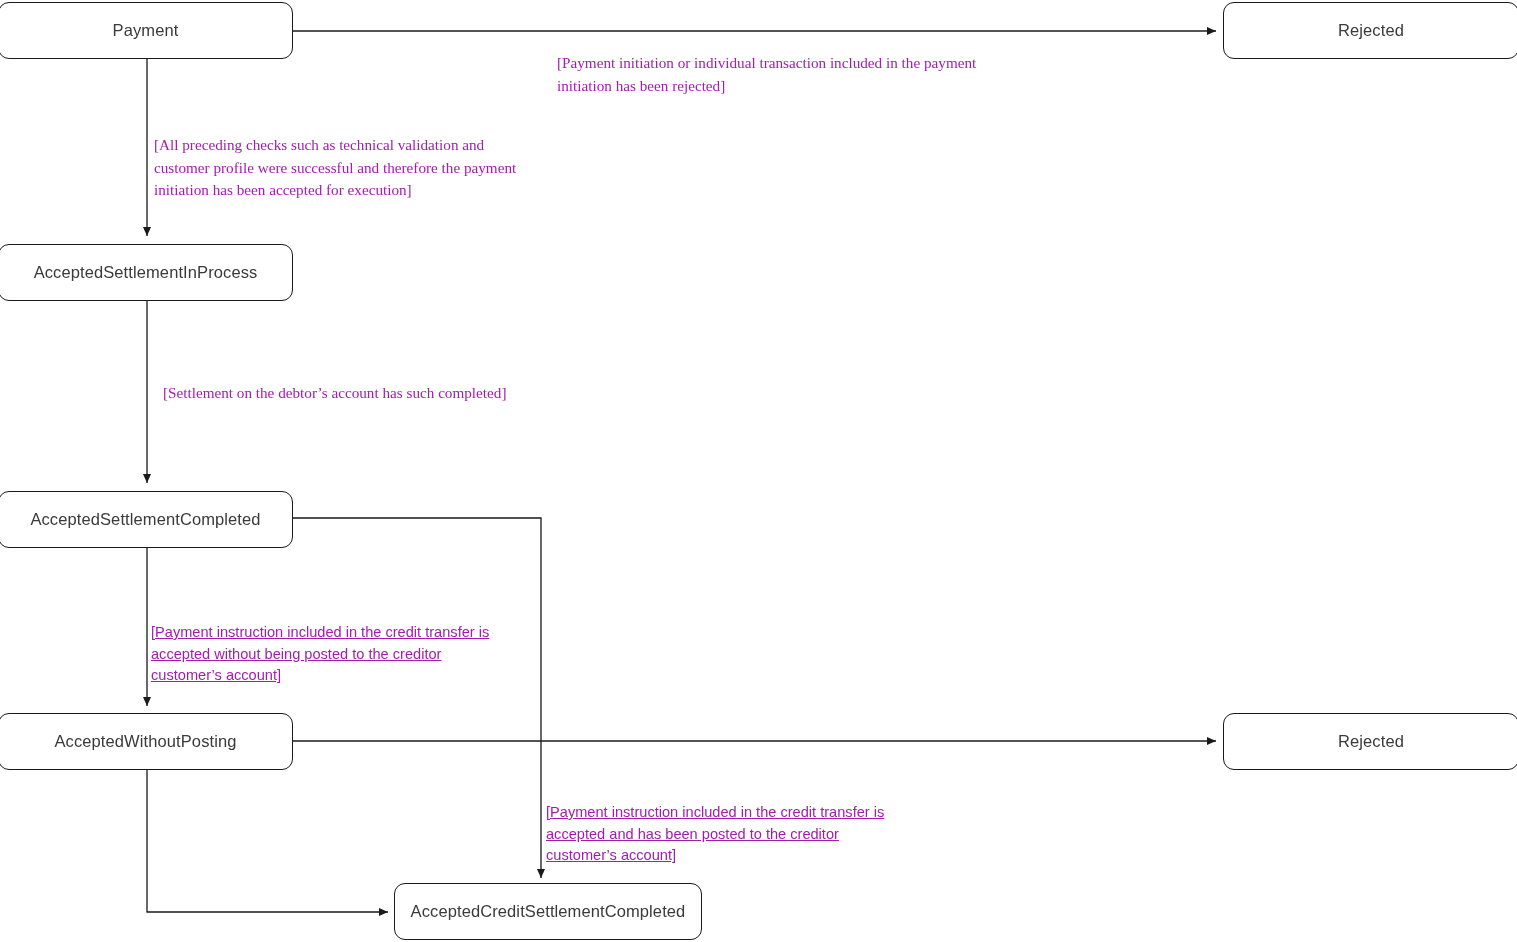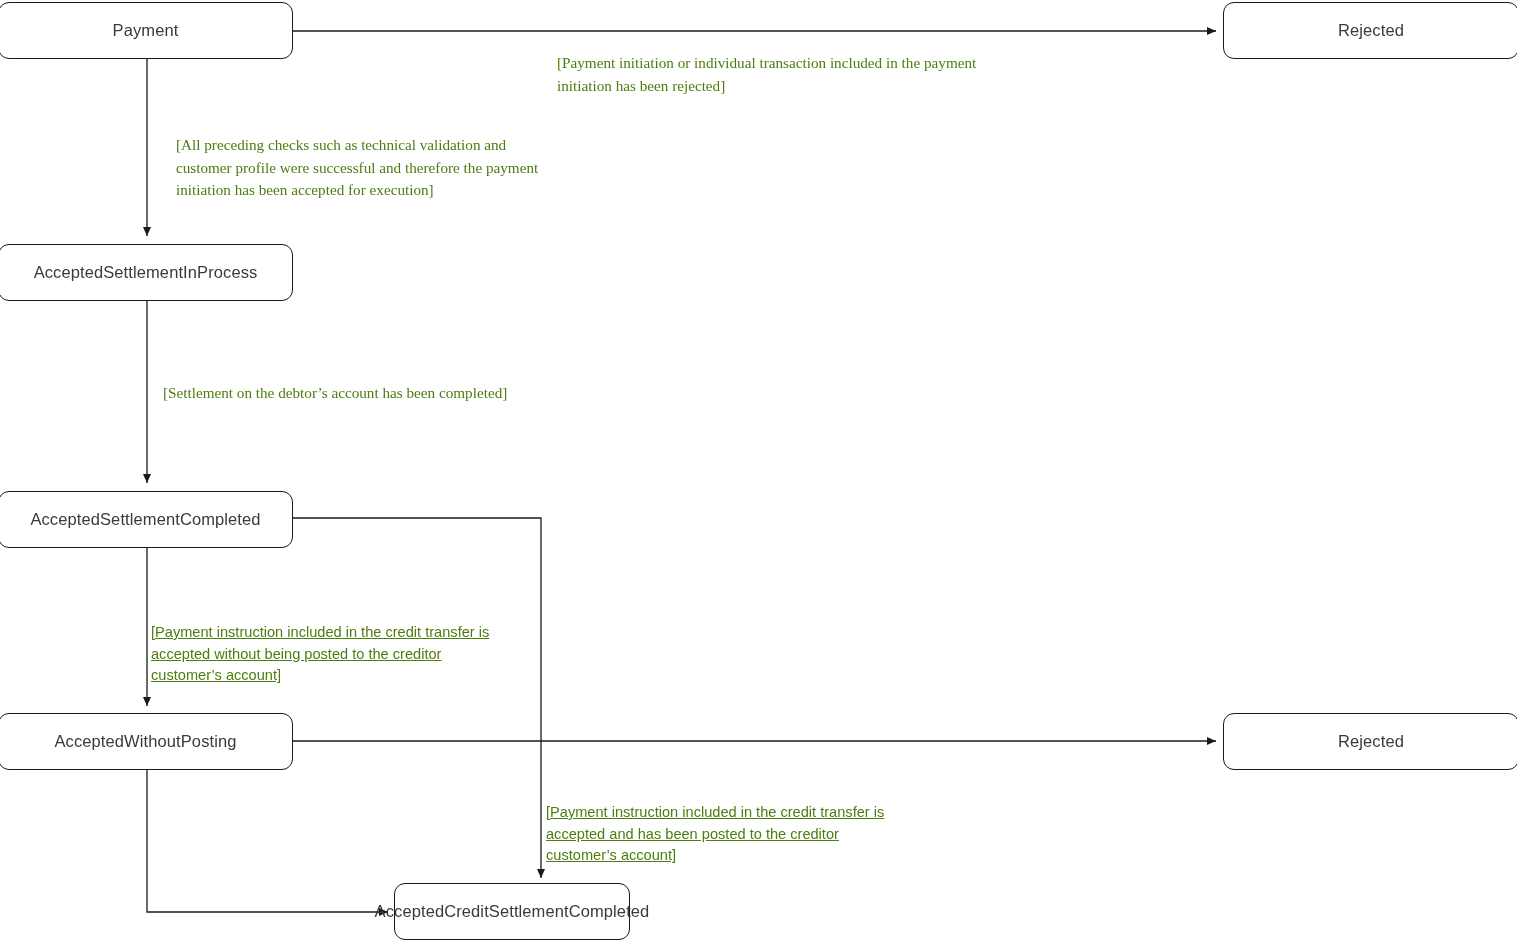--- a/index.html
+++ b/index.html
@@ -33,21 +33,21 @@
     align-items: center;
     justify-content: center;
     font-family: "Liberation Sans", sans-serif;
     font-size: 16.5px;
     color: #3a3a3a;
     letter-spacing: 0.1px;
     white-space: nowrap;
   }
   .guard {
     position: absolute;
-    color: #4d7c0f;
+    color: #a21caf;
     line-height: 1.48;
     white-space: pre-line;
   }
   .guard.serif {
     font-family: "Liberation Serif", serif;
     font-size: 15.2px;
   }
   .guard.sans {
     font-family: "Liberation Sans", sans-serif;
     font-size: 14.6px;
@@ -98,32 +98,32 @@
   </div>
 
   <div class="state-box" style="left:-2px; top:713px; width:295px; height:57px;">
     <span>AcceptedWithoutPosting</span>
   </div>
 
   <div class="state-box" style="left:1223px; top:713px; width:296px; height:57px;">
     <span>Rejected</span>
   </div>
 
-  <div class="state-box" style="left:394px; top:883px; width:236px; height:57px;">
+  <div class="state-box" style="left:394px; top:883px; width:308px; height:57px;">
     <span>AcceptedCreditSettlementCompleted</span>
   </div>
 
   <div class="guard serif" style="left:557px; top:52px; width:470px;">[Payment initiation or individual transaction included in the payment
 initiation has been rejected]</div>
 
-  <div class="guard serif" style="left:176px; top:134px; width:400px;">[All preceding checks such as technical validation and
+  <div class="guard serif" style="left:154px; top:134px; width:400px;">[All preceding checks such as technical validation and
 customer profile were successful and therefore the payment
 initiation has been accepted for execution]</div>
 
-  <div class="guard serif" style="left:163px; top:382px; width:420px;">[Settlement on the debtor’s account has been completed]</div>
+  <div class="guard serif" style="left:163px; top:382px; width:420px;">[Settlement on the debtor’s account has such completed]</div>
 
   <div class="guard sans" style="left:151px; top:622px; width:390px;">[Payment instruction included in the credit transfer is
 accepted without being posted to the creditor
 customer’s account]</div>
 
   <div class="guard sans" style="left:546px; top:802px; width:400px;">[Payment instruction included in the credit transfer is
 accepted and has been posted to the creditor
 customer’s account]</div>
 
 </div>

